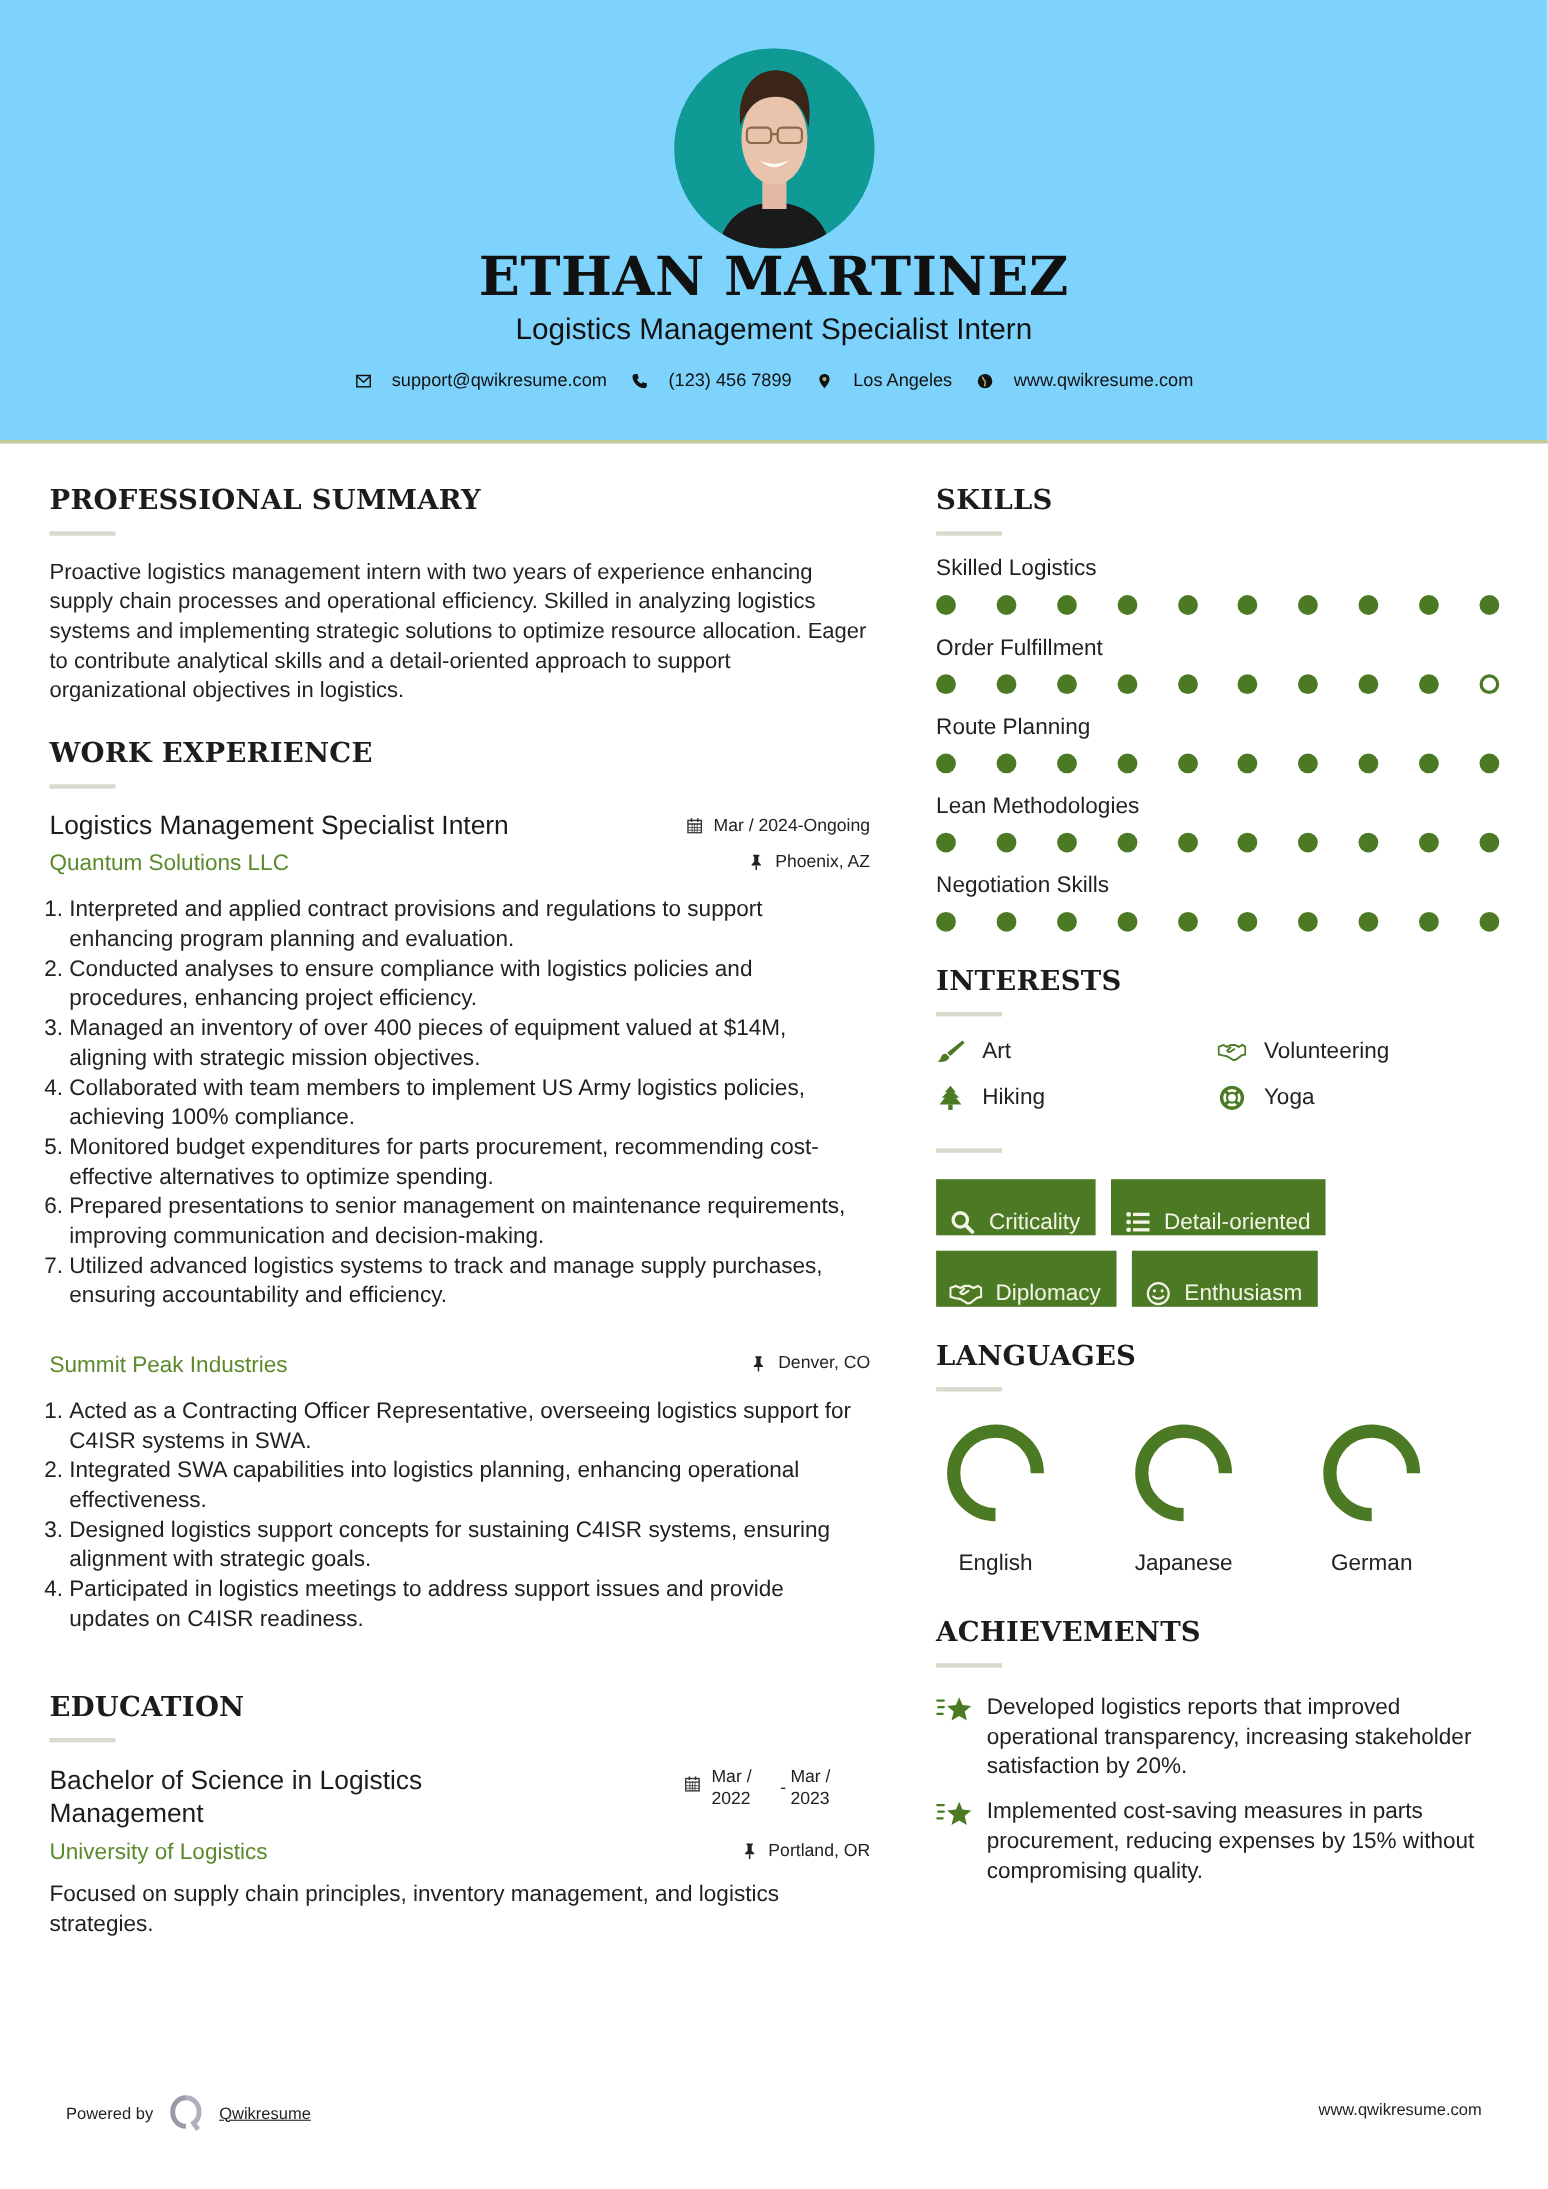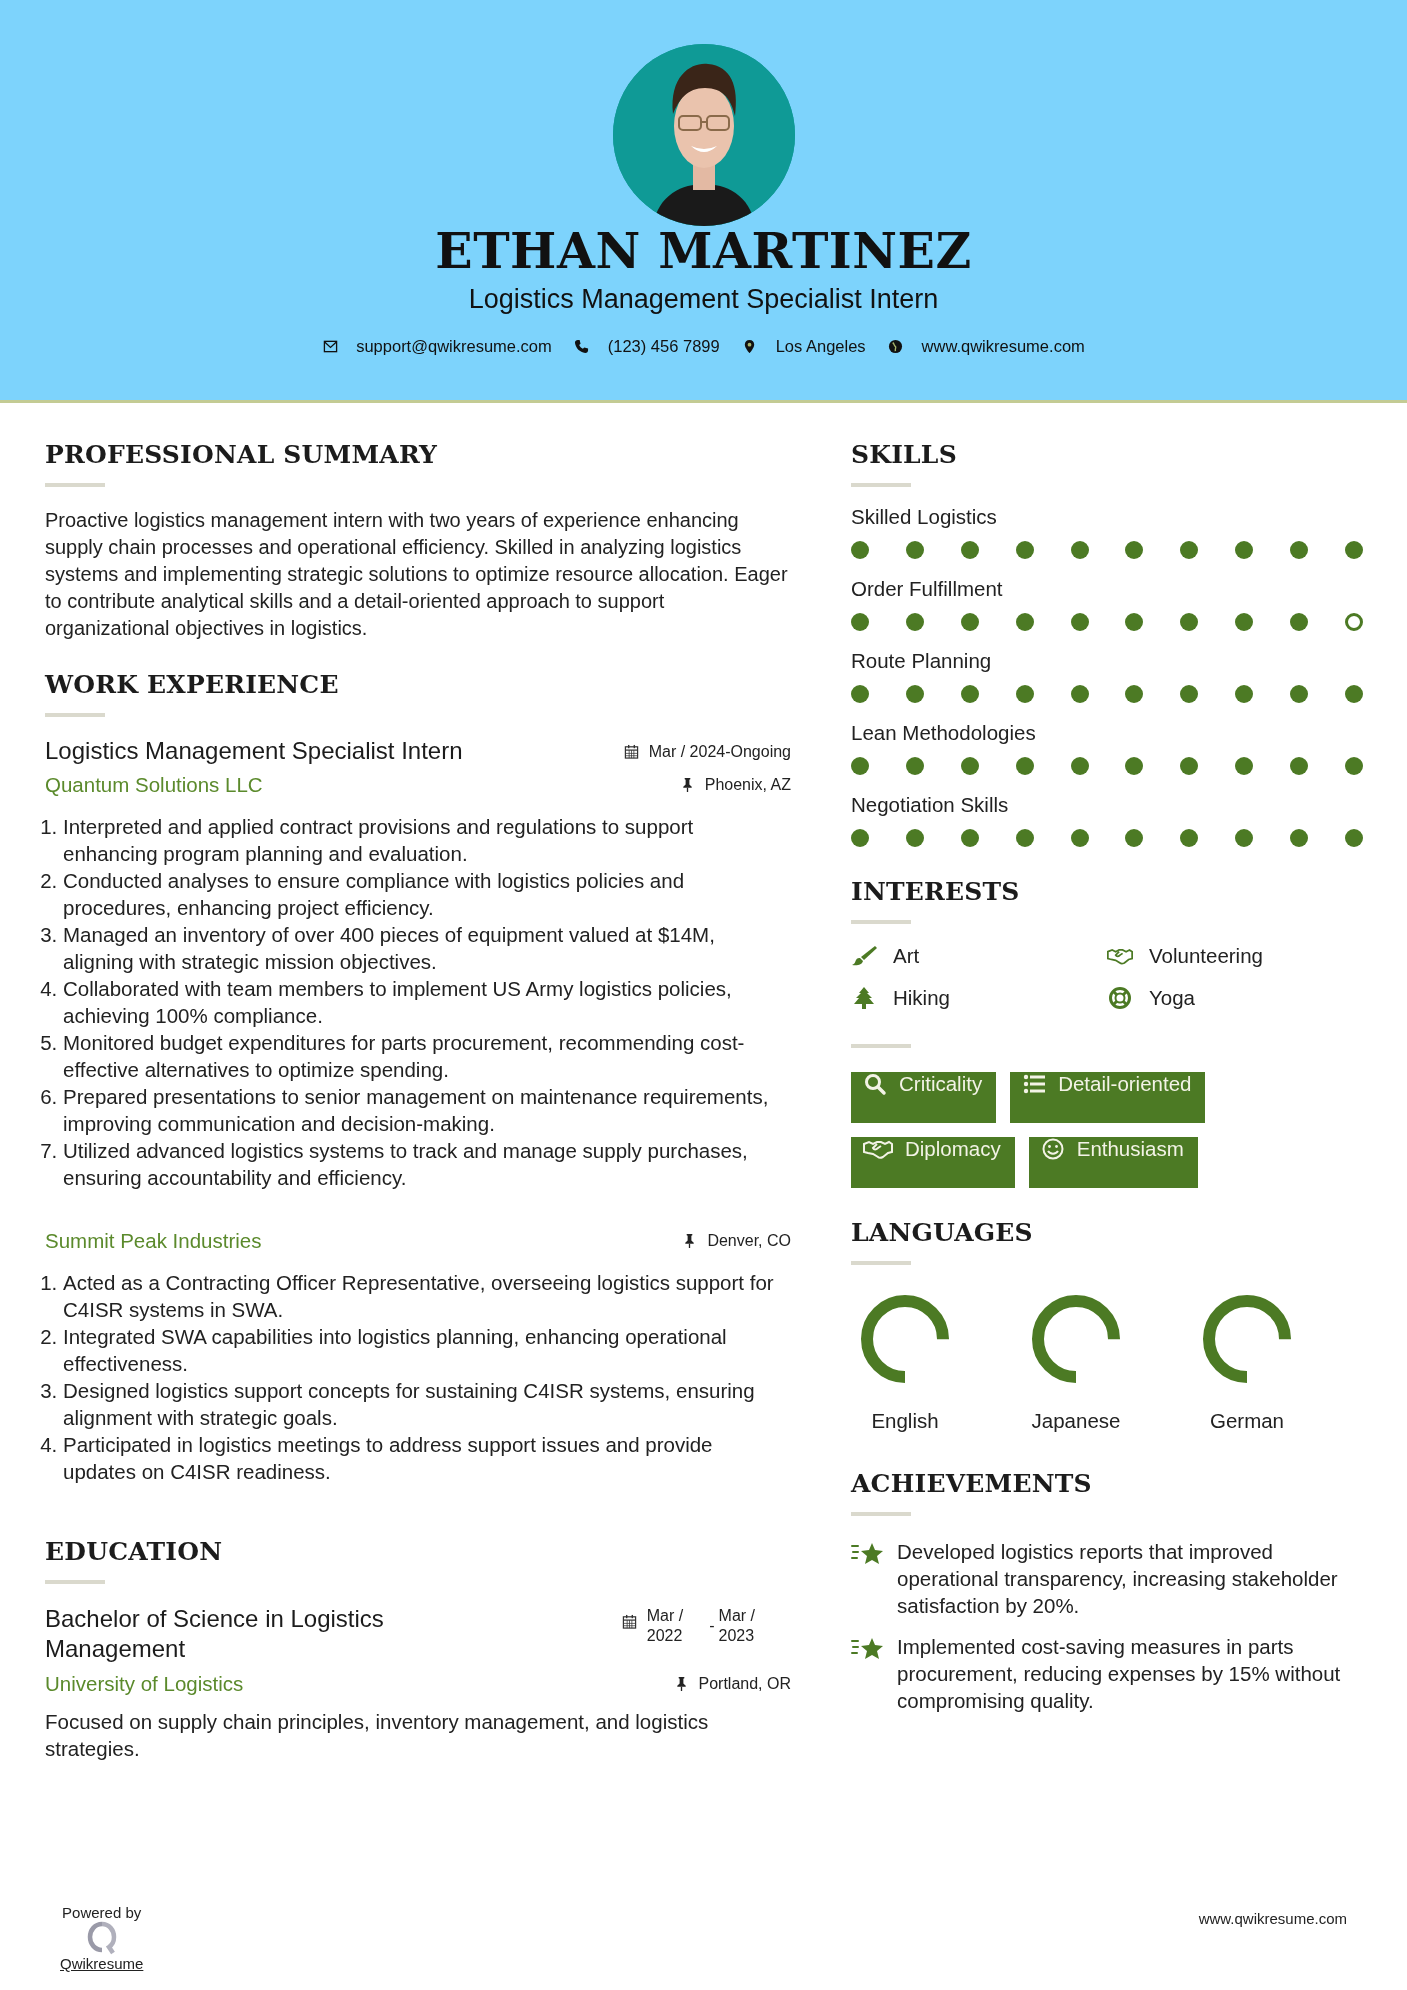--- a/index.html
+++ b/index.html
@@ -44,35 +44,35 @@
   .skill-name { font-size: 20.5px; color: #222; }
   .dots { display: flex; justify-content: space-between; width: 512px; margin-top: 12px; }
   .dot { width: 18px; height: 18px; border-radius: 50%; background: #4c7a24; }
   .dot.empty { background: #fff; border: 3px solid #4c7a24; }
 
   .interests { display: grid; grid-template-columns: 256px 256px; row-gap: 18px; margin-top: 20px; }
   .interest { display: flex; align-items: center; font-size: 20.5px; }
   .interest svg { width: 26px; height: 22px; margin-right: 16px; }
 
   .strengths { display: flex; flex-wrap: wrap; gap: 14px 14px; margin-top: 24px; width: 520px; }
-  .chip { background: #4c7a24; color: #f3f3e6; display: flex; align-items: flex-start; height: 51px; padding: 0 14px 0 12px; font-size: 20.5px; }
+  .chip { background: #4c7a24; color: #f3f3e6; display: flex; align-items: flex-end; height: 51px; padding: 0 14px 0 12px; font-size: 20.5px; }
   .chip svg { width: 24px; height: 24px; margin-right: 12px; }
 
   .langs { display: flex; margin-top: 28px; }
   .lang { width: 171px; display: flex; flex-direction: column; align-items: flex-start; }
   .lang svg { width: 92px; height: 92px; margin-left: 8px; }
   .lang-name { font-size: 20.5px; margin-top: 24px; text-align: center; width: 120px; margin-left: -6px; }
 
   .achv { margin-top: 22px; }
   .achv-item { display: flex; align-items: flex-start; margin-bottom: 14px; justify-content: flex-end; }
   .achv-item svg { width: 34px; height: 28px; margin-right: 12px; margin-top: 2px; flex: none; }
   .achv-text { font-size: 20.5px; line-height: 27px; }
 
   .footer { position: absolute; left: 0; top: 1896px; width: 1407px; height: 40px; }
-  .powered { position: absolute; left: 60px; top: 8px; display: flex; align-items: center; font-size: 15px; color: #222; flex-direction: column; }
+  .powered { position: absolute; left: 60px; top: 8px; display: flex; align-items: center; font-size: 15px; color: #222; }
   .qlogo { width: 30px; height: 34px; margin: 0 15px 0 15px; }
   .brand-link { color: #222; text-decoration: underline; font-size: 15px; }
   .foot-url { position: absolute; right: 60px; top: 14px; font-size: 15px; color: #222; }
 </style>
 </head>
 <body>
 
 <div class="header">
   <div class="photo">
     <svg viewBox="0 0 182 182">

